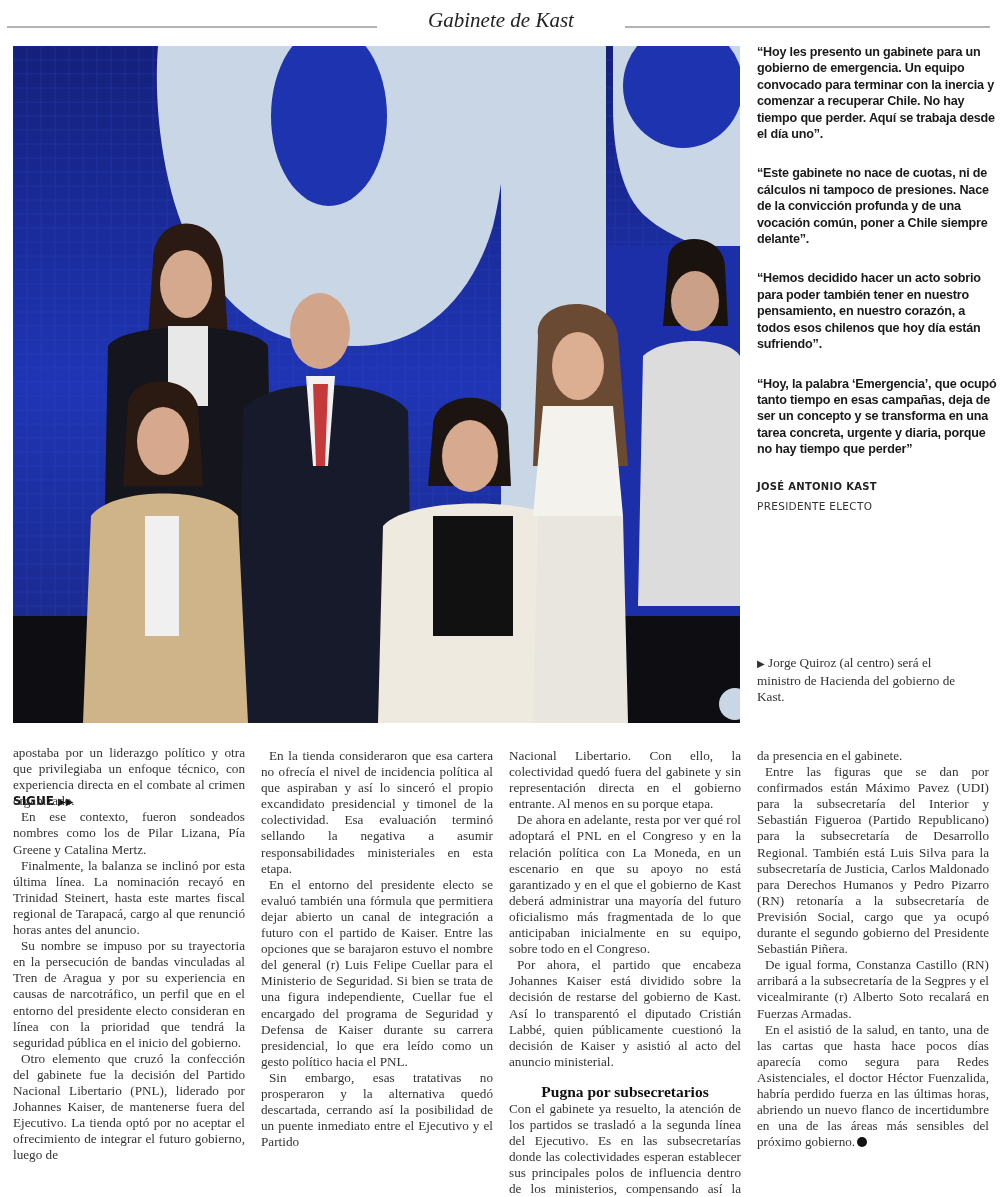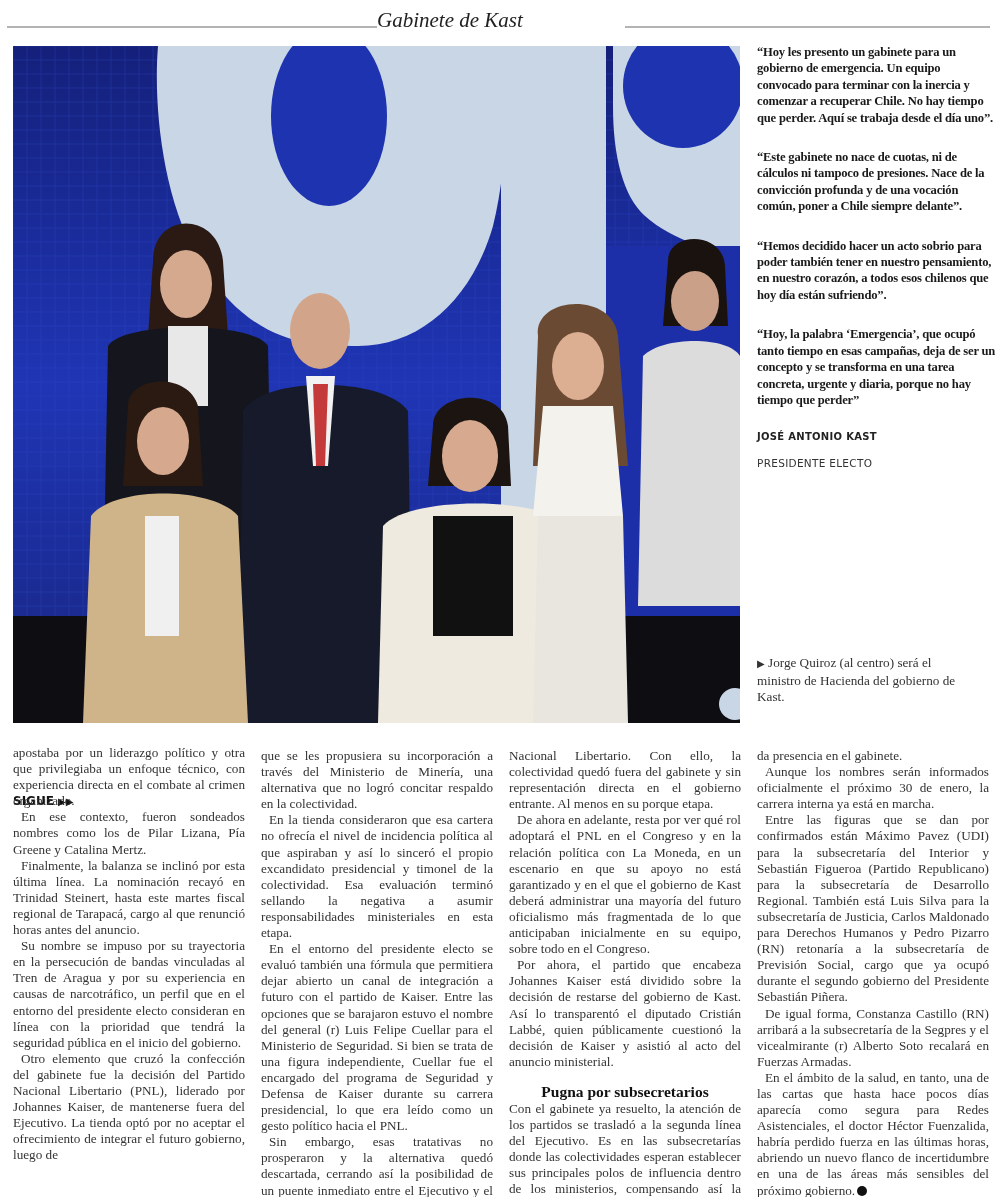--- a/index.html
+++ b/index.html
@@ -3,38 +3,38 @@
 <meta charset="utf-8">
 <style>
   html, body { margin: 0; padding: 0; background: #ffffff; }
   body { width: 1000px; height: 1197px; position: relative; overflow: hidden; color: #222; }
 
   .section-header { position: absolute; top: 6px; left: 0; width: 1000px; height: 30px; }
   .section-header .rule { position: absolute; top: 20px; height: 2px; background: #b3b3b3; }
   .section-header .rule.left { left: 7px; width: 370px; }
   .section-header .rule.right { left: 625px; width: 365px; }
   .section-header .title {
-    position: absolute; left: 377px; width: 248px; top: 2px; text-align: left;
+    position: absolute; left: 377px; width: 248px; top: 2px; text-align: center;
     font-family: "Liberation Serif", serif; font-style: italic; font-size: 21px; color: #222;
   }
 
   .photo {
     position: absolute; left: 13px; top: 46px; width: 727px; height: 677px; overflow: hidden;
     background: #1d2fa8;
   }
   .photo svg { display: block; }
 
   .quotes { position: absolute; left: 757px; top: 44px; width: 240px; }
   .quote {
-    font-family: Liberation Serif, serif; font-weight: bold; font-size: 12.6px;
+    font-family: Liberation Sans, sans-serif; font-weight: bold; font-size: 12.6px;
     line-height: 16.4px; color: #1a1a1a; margin: 0 0 23px 0; letter-spacing: -0.2px;
   }
   .attribution { margin-top: 4px; font-family: "DejaVu Sans", sans-serif; }
   .attribution .name { font-weight: bold; font-size: 10px; letter-spacing: 0.3px; color: #222; margin-top: 19px; }
-  .attribution .role { font-size: 10.5px; color: #333; margin-top: 15px; letter-spacing: 0.3px; }
+  .attribution .role { font-size: 10.5px; color: #333; margin-top: 8px; letter-spacing: 0.3px; }
 
   .caption {
     position: absolute; left: 757px; top: 655px; width: 200px;
     font-family: Liberation Serif, serif; font-size: 13.2px; line-height: 16.6px; color: #333;
   }
   .caption .arrow { font-size: 10px; }
 
   .sigue {
     position: absolute; left: 13px; top: 794px;
     font-family: "DejaVu Sans", sans-serif; font-weight: bold; font-size: 12px; color: #111;
@@ -148,33 +148,31 @@
 
 <div class="col col1">
   <p class="cont">apostaba por un liderazgo político y otra que privilegiaba un enfoque técnico, con experiencia directa en el combate al crimen organizado.</p>
   <p>En ese contexto, fueron sondeados nombres como los de Pilar Lizana, Pía Greene y Catalina Mertz.</p>
   <p>Finalmente, la balanza se inclinó por esta última línea. La nominación recayó en Trinidad Steinert, hasta este martes fiscal regional de Tarapacá, cargo al que renunció horas antes del anuncio.</p>
   <p>Su nombre se impuso por su trayectoria en la persecución de bandas vinculadas al Tren de Aragua y por su experiencia en causas de narcotráfico, un perfil que en el entorno del presidente electo consideran en línea con la prioridad que tendrá la seguridad pública en el inicio del gobierno.</p>
   <p>Otro elemento que cruzó la confección del gabinete fue la decisión del Partido Nacional Libertario (PNL), liderado por Johannes Kaiser, de mantenerse fuera del Ejecutivo. La tienda optó por no aceptar el ofrecimiento de integrar el futuro gobierno, luego de</p>
 </div>
 
 <div class="col col2">
-  <p class="cont">que se les propusiera su incorporación a través del Ministerio de Minería, una alternativa que no logró concitar respaldo en la colectividad.</p>
   <p>En la tienda consideraron que esa cartera no ofrecía el nivel de incidencia política al que aspiraban y así lo sinceró el propio excandidato presidencial y timonel de la colectividad. Esa evaluación terminó sellando la negativa a asumir responsabilidades ministeriales en esta etapa.</p>
   <p>En el entorno del presidente electo se evaluó también una fórmula que permitiera dejar abierto un canal de integración a futuro con el partido de Kaiser. Entre las opciones que se barajaron estuvo el nombre del general (r) Luis Felipe Cuellar para el Ministerio de Seguridad. Si bien se trata de una figura independiente, Cuellar fue el encargado del programa de Seguridad y Defensa de Kaiser durante su carrera presidencial, lo que era leído como un gesto político hacia el PNL.</p>
   <p>Sin embargo, esas tratativas no prosperaron y la alternativa quedó descartada, cerrando así la posibilidad de un puente inmediato entre el Ejecutivo y el Partido</p>
 </div>
 
 <div class="col col3">
   <p class="cont">Nacional Libertario. Con ello, la colectividad quedó fuera del gabinete y sin representación directa en el gobierno entrante. Al menos en su porque etapa.</p>
   <p>De ahora en adelante, resta por ver qué rol adoptará el PNL en el Congreso y en la relación política con La Moneda, en un escenario en que su apoyo no está garantizado y en el que el gobierno de Kast deberá administrar una mayoría del futuro oficialismo más fragmentada de lo que anticipaban inicialmente en su equipo, sobre todo en el Congreso.</p>
   <p>Por ahora, el partido que encabeza Johannes Kaiser está dividido sobre la decisión de restarse del gobierno de Kast. Así lo transparentó el diputado Cristián Labbé, quien públicamente cuestionó la decisión de Kaiser y asistió al acto del anuncio ministerial.</p>
   <h3 class="subhead">Pugna por subsecretarios</h3>
   <p class="cont">Con el gabinete ya resuelto, la atención de los partidos se trasladó a la segunda línea del Ejecutivo. Es en las subsecretarías donde las colectividades esperan establecer sus principales polos de influencia dentro de los ministerios, compensando así la limita-</p>
 </div>
 
 <div class="col col4">
   <p class="cont">da presencia en el gabinete.</p>
-  <p>Aunque los nombres serán informados oficialmente el próximo 30 de enero, la carrera interna ya está en marcha.</p>
   <p>Entre las figuras que se dan por confirmados están Máximo Pavez (UDI) para la subsecretaría del Interior y Sebastián Figueroa (Partido Republicano) para la subsecretaría de Desarrollo Regional. También está Luis Silva para la subsecretaría de Justicia, Carlos Maldonado para Derechos Humanos y Pedro Pizarro (RN) retonaría a la subsecretaría de Previsión Social, cargo que ya ocupó durante el segundo gobierno del Presidente Sebastián Piñera.</p>
   <p>De igual forma, Constanza Castillo (RN) arribará a la subsecretaría de la Segpres y el vicealmirante (r) Alberto Soto recalará en Fuerzas Armadas.</p>
-  <p><span>En el ámbito de la salud, en tanto, una de las cartas que hasta hace pocos días aparecía como segura para Redes Asistenciales, el doctor Héctor Fuenzalida, habría perdido fuerza en las últimas horas, abriendo un nuevo flanco de incertidumbre en una de las áreas más sensibles del próximo gobierno.</span><span class="end-mark"></span></p>
+  <p><span>En el asistió de la salud, en tanto, una de las cartas que hasta hace pocos días aparecía como segura para Redes Asistenciales, el doctor Héctor Fuenzalida, habría perdido fuerza en las últimas horas, abriendo un nuevo flanco de incertidumbre en una de las áreas más sensibles del próximo gobierno.</span><span class="end-mark"></span></p>
 </div>
 
 </body></html>

